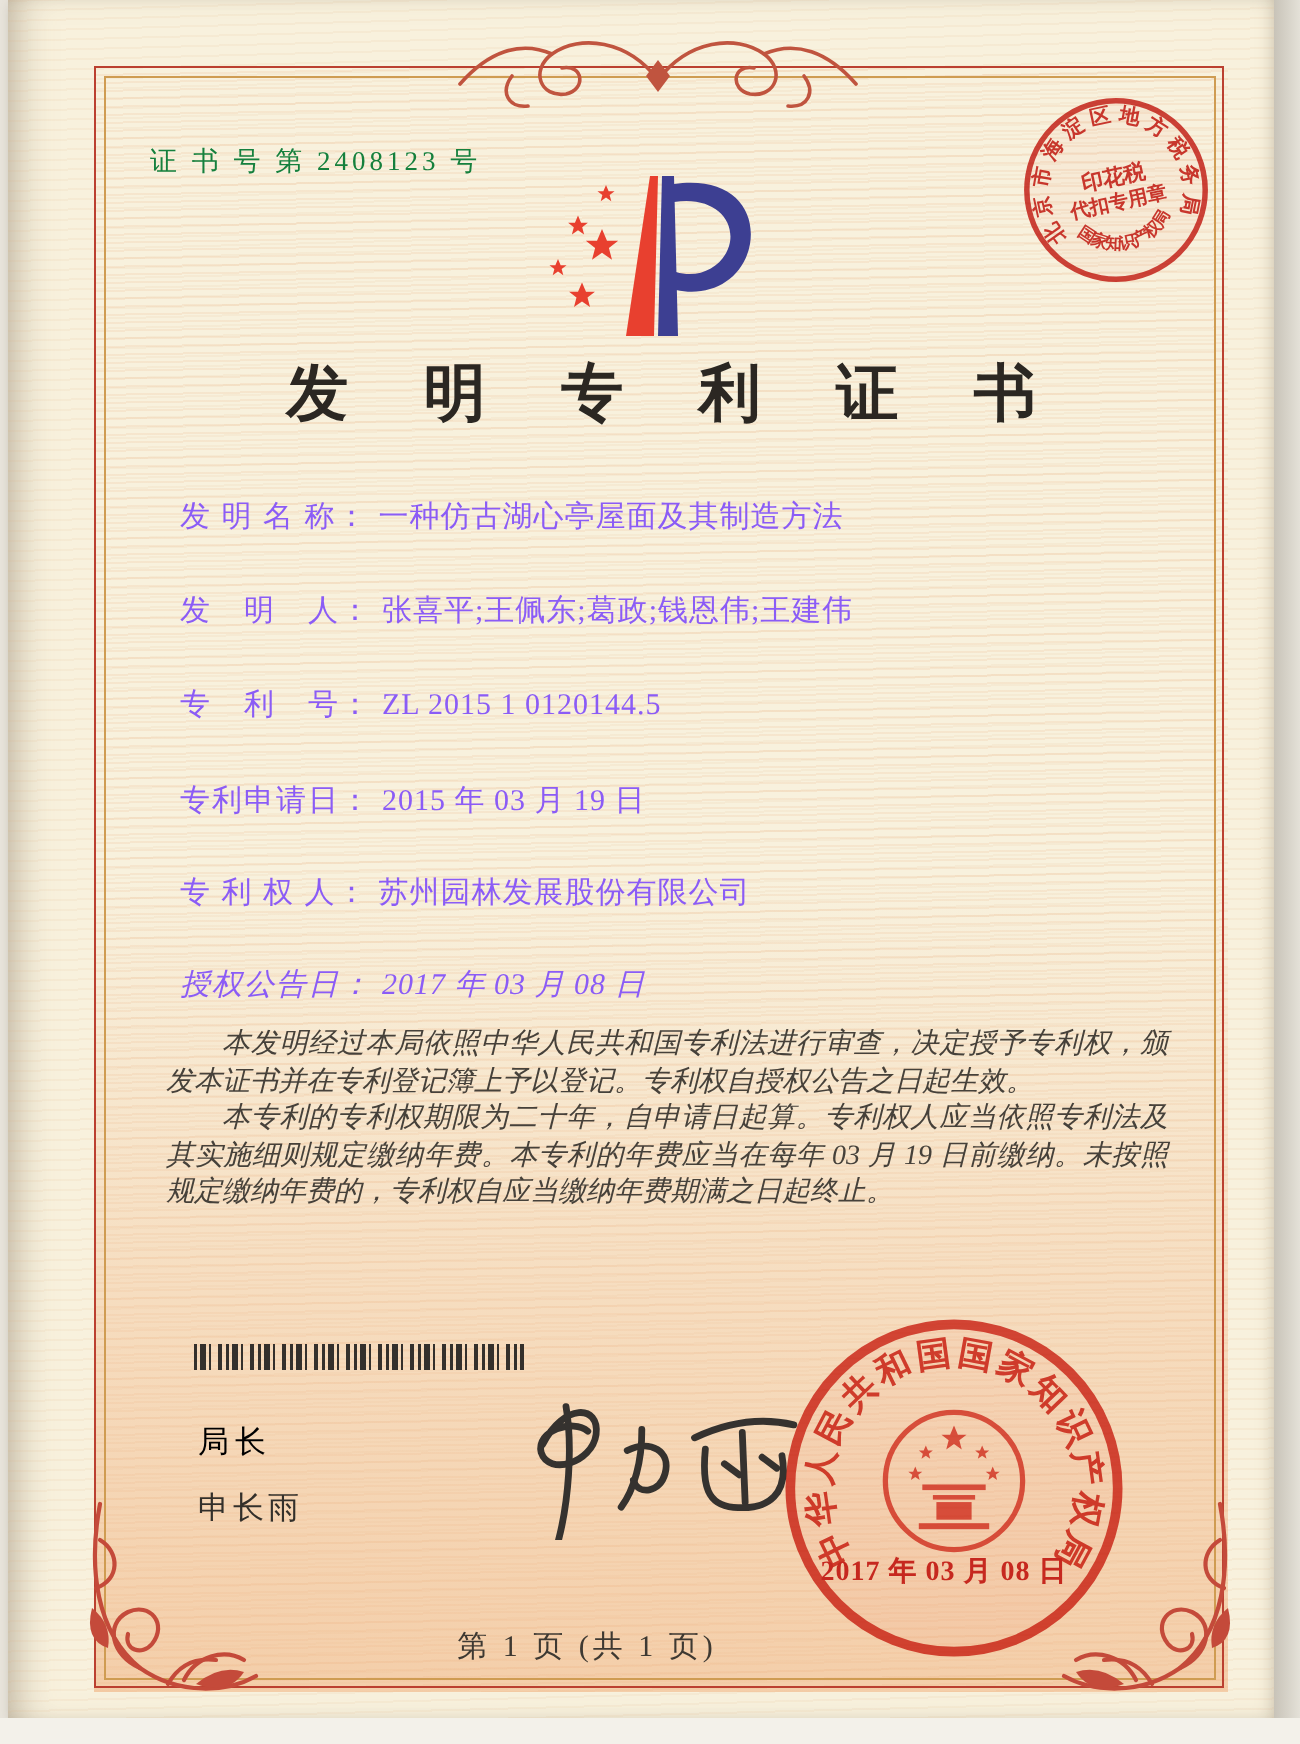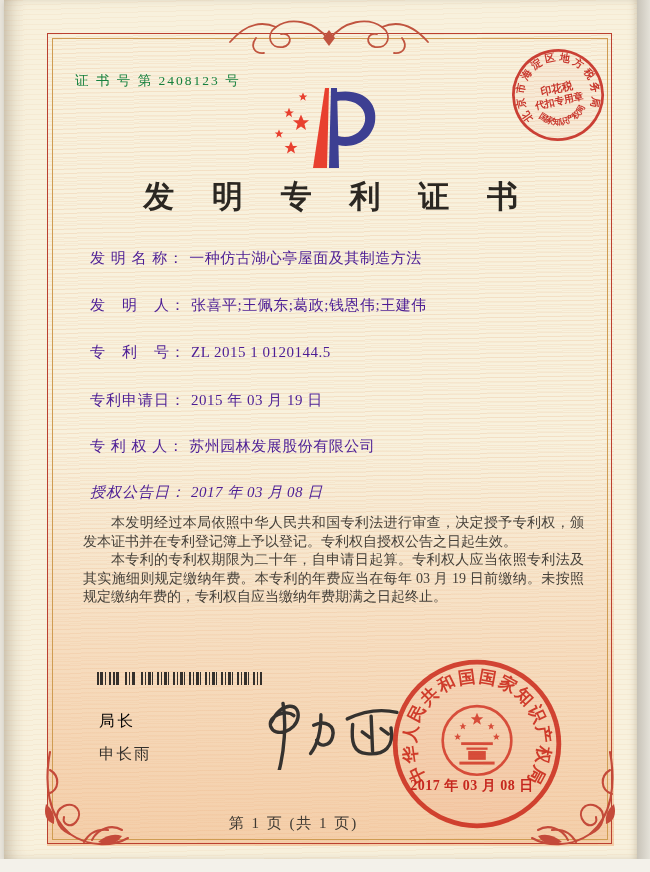--- a/index.html
+++ b/index.html
@@ -13,26 +13,26 @@
   .tint{position:absolute;left:43px;top:33px;width:567px;height:813px;
     background:
       linear-gradient(180deg, rgba(246,205,165,0) 50%, rgba(243,190,146,.40) 76%, rgba(241,181,132,.58) 100%),
       repeating-linear-gradient(179deg, rgba(230,152,98,.13) 0 1px, rgba(0,0,0,0) 1px 4px);}
   .frame{position:absolute;left:43px;top:33px;width:563px;height:809px;border:1.6px solid #bb4030;}
   .frame2{position:absolute;left:48px;top:38px;width:554px;height:800px;border:1.4px solid #cf9c52;}
   .abs{position:absolute;}
   .cert-no{left:71px;top:72px;font-size:13.5px;letter-spacing:2px;color:#15803d;}
   .title{left:43px;top:176px;width:567px;text-align:center;font-size:31px;font-weight:bold;
     letter-spacing:15px;text-indent:15px;color:#2b2722;}
-  .field{left:86px;display:flex;align-items:baseline;font-size:15px;color:#4c1d95;}
+  .field{left:86px;display:flex;align-items:baseline;font-size:15px;color:#8b5cf6;}
   .field .lab{letter-spacing:1px;white-space:pre;}
   .field .val{margin-left:5px;letter-spacing:.5px;}
   .f0{top:249px;} .f1{top:296px;text-align:right;} .f2{top:343px;} .f3{top:391px;} .f4{top:437px;} .f5{top:483px;font-style:italic;}
   .bodytext{left:79px;top:514px;width:501px;color:#46413a;font-size:14px;line-height:18.6px;
-    text-align:justify;}
+    text-align:justify;font-style:italic;}
   .bodytext p{margin:0;text-indent:2em;}
   .barcode{left:93px;top:672px;width:165px;height:13px;
     background:repeating-linear-gradient(90deg,#34302c 0 1.5px,rgba(0,0,0,0) 1.5px 3px,#34302c 3px 6px,rgba(0,0,0,0) 6px 7.5px,#34302c 7.5px 8.5px,rgba(0,0,0,0) 8.5px 12px,#34302c 12px 14px,rgba(0,0,0,0) 14px 16px);}
   .signer-title{left:95px;top:711px;font-size:15.5px;color:#000000;letter-spacing:3px;}
   .signer-name{left:95px;top:744px;font-size:15.5px;color:#33302b;letter-spacing:2px;}
   .sig-svg{left:248px;top:690px;}
   .seal-svg{left:385px;top:656px;mix-blend-mode:multiply;}
   .seal-date{left:404px;top:777px;width:128px;text-align:center;font-size:14px;font-weight:bold;
     color:#c6281f;letter-spacing:.5px;z-index:5;}
   .stamp-svg{left:505px;top:46px;mix-blend-mode:multiply;transform:rotate(-12deg);}

